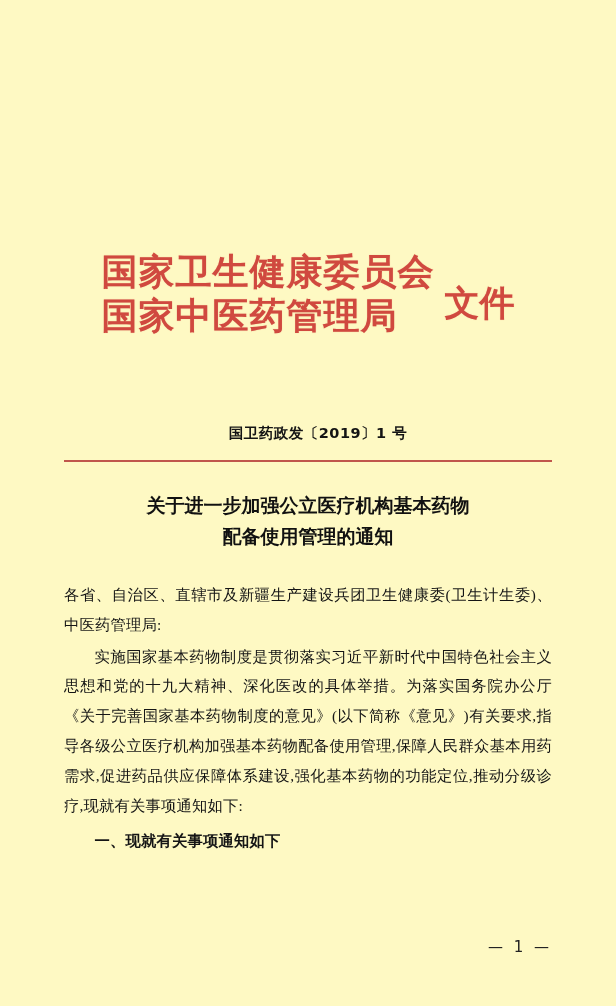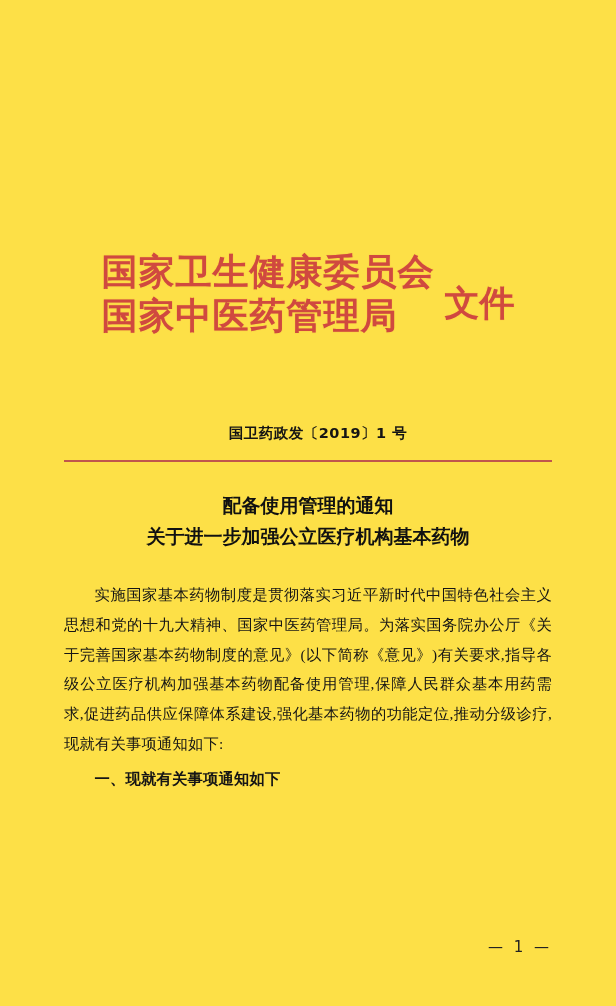--- a/index.html
+++ b/index.html
@@ -12,21 +12,21 @@
     height: 1006px;
     font-family: "Liberation Serif", "DejaVu Serif", serif;
     color: #1a1a1a;
     position: relative;
     overflow: hidden;
   }
   .page {
     position: relative;
     width: 616px;
     height: 1006px;
-    background: #fde047;
+    background: #fef9c3;
     box-sizing: border-box;
   }
 
   
   .masthead {
     position: absolute;
     left: 0;
     right: 0;
     top: 250px;
     padding: 0 64px;
@@ -151,24 +151,25 @@
       </div>
       <span class="masthead-suffix">文件</span>
     </div>
   </div>
 
   <div class="doc-number">国卫药政发〔2019〕1 号</div>
 
   <div class="red-rule"></div>
 
   <div class="doc-title">
+    <span class="t-line">关于进一步加强公立医疗机构基本药物</span>
     <span class="t-line">配备使用管理的通知</span>
-    <span class="t-line">关于进一步加强公立医疗机构基本药物</span>
   </div>
 
   <div class="body-text">
-    <p class="p-indent">实施国家基本药物制度是贯彻落实习近平新时代中国特色社会主义思想和党的十九大精神、国家中医药管理局。为落实国务院办公厅《关于完善国家基本药物制度的意见》(以下简称《意见》)有关要求,指导各级公立医疗机构加强基本药物配备使用管理,保障人民群众基本用药需求,促进药品供应保障体系建设,强化基本药物的功能定位,推动分级诊疗,现就有关事项通知如下:</p>
+    <p class="p-addressee">各省、自治区、直辖市及新疆生产建设兵团卫生健康委(卫生计生委)、中医药管理局:</p>
+    <p class="p-indent">实施国家基本药物制度是贯彻落实习近平新时代中国特色社会主义思想和党的十九大精神、深化医改的具体举措。为落实国务院办公厅《关于完善国家基本药物制度的意见》(以下简称《意见》)有关要求,指导各级公立医疗机构加强基本药物配备使用管理,保障人民群众基本用药需求,促进药品供应保障体系建设,强化基本药物的功能定位,推动分级诊疗,现就有关事项通知如下:</p>
     <p class="p-heading">一、现就有关事项通知如下</p>
   </div>
 
   <div class="page-footer">— 1 —</div>
 
 </div>
 
 </body></html>

